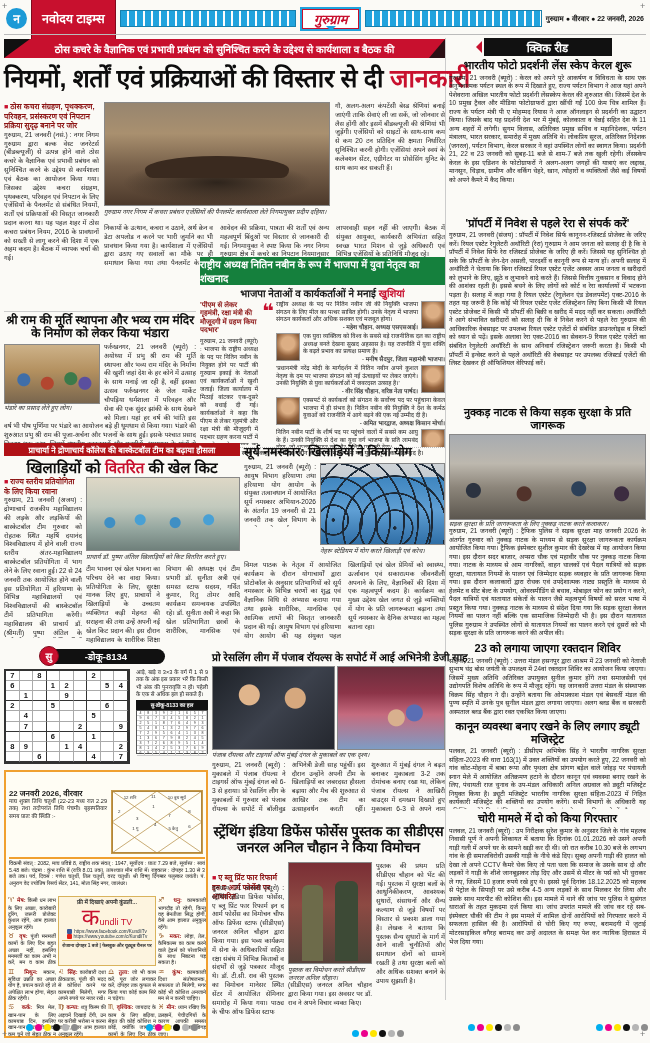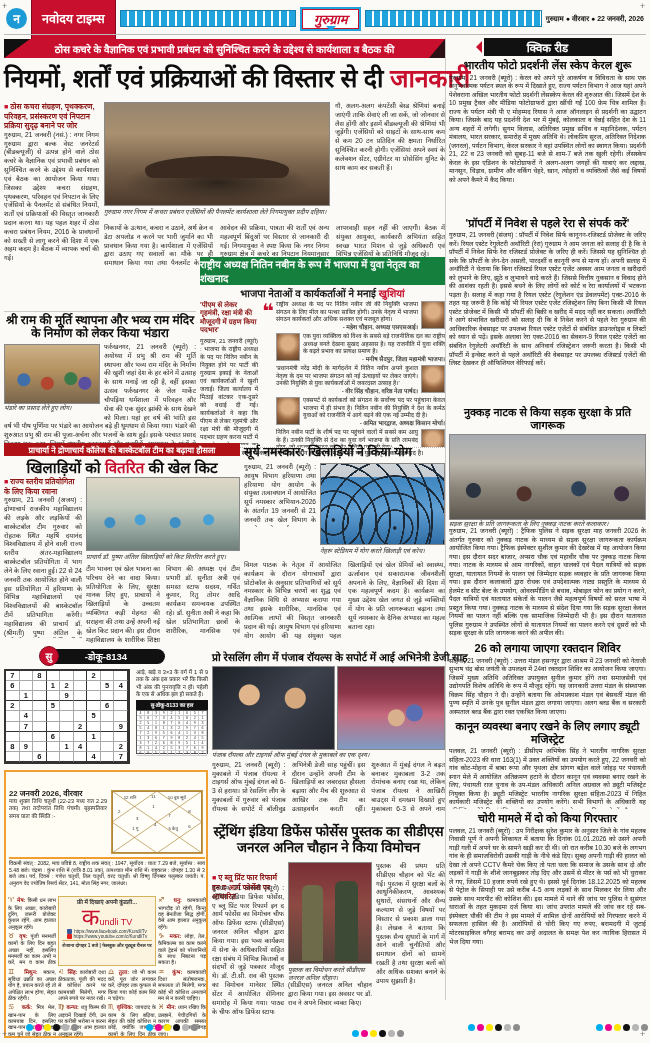--- a/index.html
+++ b/index.html
@@ -544,21 +544,21 @@
   <div id="rc" class="abs" data-interactable="false">
     <div id="qr-head" data-interactable="false">क्विक रीड</div>
     <div class="rc-h" data-interactable="false">भारतीय फोटो प्रदर्शनी लेंस स्केप केरल शुरू</div>
     <div class="rc-body" style="height:140px" data-interactable="false">गुरुग्राम, 21 जनवरी (ब्यूरो) : केरल को अपने पूरे आकर्षण व विविधता के साथ एक अनुभवात्मक पर्यटन स्थल के रूप में दिखाते हुए, राज्य पर्यटन विभाग ने आज यहां अपने पेशेवराना अखिल भारतीय फोटो प्रदर्शनी लेंसस्केप केरल की शुरुआत की। जिसमें देश के 10 प्रमुख ट्रैवल और मीडिया फोटोग्राफरों द्वारा खींची गईं 100 फ्रेम चित्र शामिल हैं। राज्य के पर्यटन मंत्री पी ए मोहम्मद रियास ने आज ऑनलाइन से प्रदर्शनी का उद्घाटन किया। जिसके बाद यह प्रदर्शनी देश भर में मुंबई, कोलकाता व चेन्नई सहित देश के 11 अन्य शहरों में लगेगी। सुगम विलास, अतिरिक्त प्रमुख सचिव व महानिदेशक, पर्यटन मंत्रालय, भारत सरकार, समारोह में मुख्य अतिथि थे। लोकप्रिय सूरज, अतिरिक्त निदेशक (जनरल), पर्यटन विभाग, केरल सरकार ने वहां उपस्थित लोगों का स्वागत किया। प्रदर्शनी 21, 22 व 23 जनवरी को सुबह-11 बजे से शाम-7 बजे तक खुली रहेगी। लेंसस्केप केरल के इस एडिशन के फोटोग्राफरों ने अलग-अलग जगहों की यात्राएं कर लद्दाख, मानसून, चिड़ाव, ग्रामीण और वर्किंग चेहरे, खान, त्योहारों व व्यक्तित्वों जैसे कई विषयों को अपने कैमरे में कैद किया।</div>
     <div class="rc-h" data-interactable="false">'प्रॉपर्टी में निवेश से पहले रेरा से संपर्क करें'</div>
     <div class="rc-body" style="height:172px" data-interactable="false">गुरुग्राम, 21 जनवरी (संजय) : प्रॉपर्टी में निवेश सिर्फ कानूनन-रजिस्टर्ड प्रोजेक्ट के जरिए करें। रियल एस्टेट रेगुलेटरी अथॉरिटी (रेरा) गुरुग्राम ने आम जनता को सलाह दी है कि वे प्रॉपर्टी में निवेश सिर्फ रेरा रजिस्टर्ड प्रोजेक्ट के जरिए ही करें। जिससे यह सुनिश्चित हो सके कि प्रॉपर्टी के लेन-देन असली, पारदर्शी व कानूनी रूप से मान्य हों। अपनी सलाह में अथॉरिटी ने चेताया कि बिना रजिस्टर्ड रियल एस्टेट एजेंट अक्सर आम जनता व खरीदारों को लुभाने के लिए, झूठे व लुभावने वादे करते हैं। जिससे वित्तीय नुकसान व विवाद होने की आशंका रहती है। इससे बचने के लिए लोगों को कोर्ट व रेरा कार्यालयों में भटकना पड़ता है। सलाह में कहा गया है रियल एस्टेट (रेगुलेशन एंड डेवलपमेंट) एक्ट-2016 के तहत यह जरूरी है कि कोई भी रियल एस्टेट एजेंट रजिस्ट्रेशन लिए बिना किसी भी रियल एस्टेट प्रोजेक्ट में किसी भी प्रॉपर्टी की बिक्री व खरीद में मदद नहीं कर सकता। अथॉरिटी ने आगे संभावित खरीदारों को सलाह दी कि वे निवेश करने से पहले रेरा गुरुग्राम की आधिकारिक वेबसाइट पर उपलब्ध रियल एस्टेट एजेंटों से संबंधित डाउनलोड्स व लिस्टों को ध्यान से पढ़ें। इसके अलावा रेरा एक्ट-2016 का सेक्शन-9 रियल एस्टेट एजेंटों का संबंधित रेगुलेटरी अथॉरिटी के साथ अनिवार्य रजिस्ट्रेशन जरूरी करता है। किसी भी प्रॉपर्टी में इन्वेस्ट करने से पहले अथॉरिटी की वेबसाइट पर उपलब्ध रजिस्टर्ड एजेंटों की लिस्ट देखकर ही ऑफिशियल वेरिफाई करें।</div>
     <div class="rc-h" data-interactable="false">नुक्कड़ नाटक से किया सड़क सुरक्षा के प्रति जागरूक</div>
     <div class="ph ph-street" data-interactable="false"></div>
     <div class="cap" data-interactable="false">सड़क सुरक्षा के प्रति जागरूकता के लिए नुक्कड़ नाटक करते कलाकार।</div>
     <div class="rc-body" style="height:112px" data-interactable="false">गुरुग्राम, 21 जनवरी (ब्यूरो) : ट्रैफिक पुलिस ने सड़क सुरक्षा माह जनवरी 2026 के अंतर्गत गुरुवार को नुक्कड़ नाटक के माध्यम से सड़क सुरक्षा जागरूकता कार्यक्रम आयोजित किया गया। ट्रैफिक इंस्पेक्टर सुशील कुमार की देखरेख में यह आयोजन किया गया। इस दौरान सदर बाजार, अप्सरा चौक एवं महावीर चौक पर नुक्कड़ नाटक किया गया। नाटक के माध्यम से आम नागरिकों, वाहन चालकों एवं पैदल यात्रियों को सड़क सुरक्षा, यातायात नियमों के पालन एवं जिम्मेदार सड़क व्यवहार के प्रति जागरूक किया गया। इस दौरान कलाकारों द्वारा रोचक एवं उपदेशात्मक नाट्य प्रस्तुति के माध्यम से हेलमेट व सीट बेल्ट के उपयोग, ओवरस्पीडिंग से बचाव, मोबाइल फोन का प्रयोग न करने, पैदल यात्रियों एवं यातायात संकेतों के पालन जैसे महत्वपूर्ण विषयों को सरल भाषा में प्रस्तुत किया गया। नुक्कड़ नाटक के माध्यम से संदेश दिया गया कि सड़क सुरक्षा केवल नियमों का पालन नहीं बल्कि एक सामाजिक जिम्मेदारी भी है। इस दौरान यातायात पुलिस गुरुग्राम ने उपस्थित लोगों से यातायात नियमों का पालन करने एवं दूसरों को भी सड़क सुरक्षा के प्रति जागरूक करने की अपील की।</div>
-    <div class="rc-h" data-interactable="false">26 को लगाया जाएगा रक्तदान शिविर</div>
+    <div class="rc-h" data-interactable="false">23 को लगाया जाएगा रक्तदान शिविर</div>
     <div class="rc-body" style="height:60px" data-interactable="false">सोहना, 21 जनवरी (ब्यूरो) : उत्तरा मंडल हसनपुर द्वारा आश्रम में 23 जनवरी को नेताजी सुभाष चंद्र बोस जयंती के उपलक्ष्य में 24वां रक्तदान शिविर का आयोजन किया जाएगा। जिसमें मुख्य अतिथि अतिरिक्त उपायुक्त सुनील कुमार होंगे तथा समाजसेवी एवं उद्योगपति विशेष अतिथि के रूप में मौजूद रहेंगे। यह जानकारी उत्तरा मंडल के संस्थापक विक्रम सिंह चौहान ने दी। उन्होंने बताया कि ओमप्रकाश मंडल एवं बेसवर्ती मंडल की पुण्य स्मृति में उनके पुत्र सुनील मंडल द्वारा लगाया जाएगा। अलग ब्लड बैंक व सरकारी अस्पताल ब्लड बैंक द्वारा रक्त एकत्रित किया जाएगा।</div>
     <div class="rc-h" data-interactable="false">कानून व्यवस्था बनाए रखने के लिए लगाए ड्यूटी मजिस्ट्रेट</div>
     <div class="rc-body" style="height:62px" data-interactable="false">पलवल, 21 जनवरी (ब्यूरो) : डीसीएम अभिषेक सिंह ने भारतीय नागरिक सुरक्षा संहिता-2023 की धारा 163(1) में उक्त शक्तियों का उपयोग करते हुए, 22 जनवरी को गांव कोट-मोहना में बाबा रूपा और पृथला क्षेत्र प्रांगण बड़ेल वाले जोहड़ पर पंचायती स्नान मेले में आयोजित अतिक्रमण हटाने के दौरान कानून एवं व्यवस्था बनाए रखने के लिए, पंचायती राज चुनाव के उप-मंडल अधिकारी अनिल अग्रवाल को ड्यूटी मजिस्ट्रेट नियुक्त किया है। ड्यूटी मजिस्ट्रेट भारतीय नागरिक सुरक्षा संहिता-2023 में निहित कार्यकारी मजिस्ट्रेट की शक्तियों का उपयोग करेंगे। सभी विभागों के अधिकारी यह सुनिश्चित करेंगे कि संबंधित जमीन पर बिजली करंट से तार आदि न लगे हों और सुरक्षा का कार्य किया जाए।</div>
     <div class="rc-h" data-interactable="false">चोरी मामले में दो को किया गिरफ्तार</div>
     <div class="rc-body" style="height:124px" data-interactable="false">पलवल, 21 जनवरी (ब्यूरो) : उप निरीक्षक सुरेश कुमार के अनुसार जिले के गांव महलब निवासी पूर्ण ने अपनी शिकायत में बताया कि दिनांक 01.01.2026 को उसने अपनी गाड़ी गली में अपने घर के सामने खड़ी कर दी थी। जो रात करीब 10.30 बजे के लगभग गांव के ही समाजविरोधी उसकी गाड़ी के नीचे कंडे दिए। सुबह अपनी गाड़ी की हालत को देखा तो अपने CCTV कैमरे चेक किए तो पता चला कि समाज के उसके साथ दो और लड़कों ने गाड़ी के शीशे जानबूझकर तोड़ दिए और उसमें से मीटर के पर्स को भी चुराकर ले गए, जिसमें 10 हजार रुपये रखे हुए थे। इससे पूर्व दिनांक 18.12.2025 को महलब से पेट्रोल के सिपाही पर उसे करीब 4-5 अन्य लड़कों के साथ मिलकर घेर लिया और उसके साथ मारपीट की कोशिश की। इस मामले में थाने की जांच पर पुलिस ने सुसंगत धाराओं के तहत मुकदमा दर्ज किया था। जांच उपरांत मामले की जांच कर रहे सब-इंस्पेक्टर चौकी की टीम ने इस मामले में शामिल दोनों आरोपियों को गिरफ्तार करने में सफलता हासिल की है। आरोपियों से चोरी किए गए रुपए, बरामदगी में जुटाई मोटरसाइकिल वगैरह बरामद कर उन्हें अदालत के समक्ष पेश कर न्यायिक हिरासत में भेज दिया गया।</div>
   </div>
 
   <div id="marks" data-interactable="false">
       <div class="dots" data-interactable="false" style="left: 26px; top: 1024px;">
         <span class="dot" data-interactable="false" style="background: rgb(0, 174, 239);"></span>

